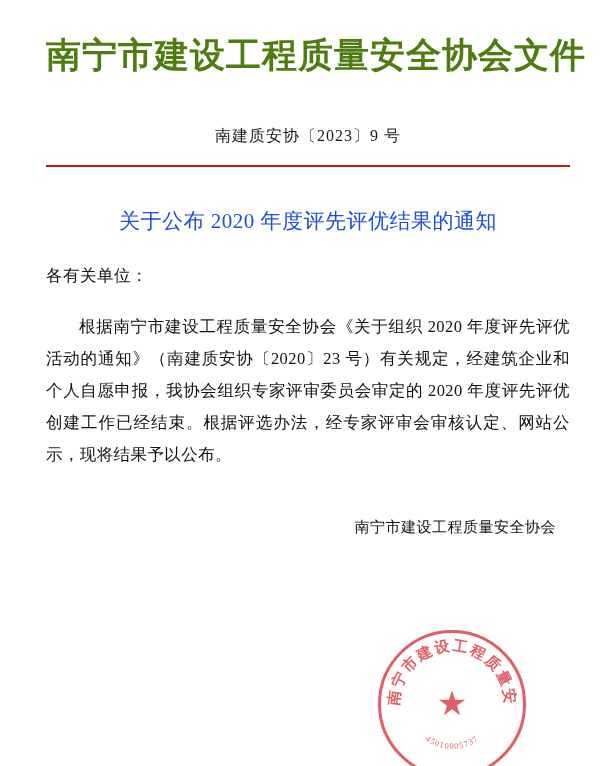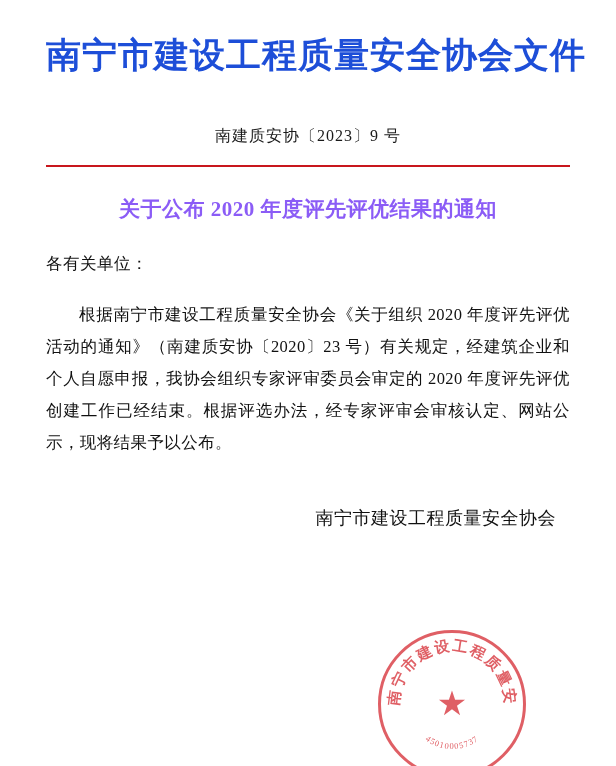--- a/index.html
+++ b/index.html
@@ -17,21 +17,21 @@
   .page {
     position: relative;
     width: 616px;
     height: 766px;
     box-sizing: border-box;
     padding: 0 46px;
   }
   .doc-title {
     margin-top: 34px;
     text-align: center;
-    color: #1d4ed8;
+    color: #4d7c0f;
     font-size: 35px;
     font-weight: bold;
     letter-spacing: 1px;
     line-height: 1.25;
     font-family: "Liberation Serif", "DejaVu Serif", serif;
     white-space: nowrap;
   }
   .doc-number {
     margin-top: 48px;
     text-align: center;
@@ -39,26 +39,26 @@
     letter-spacing: 1px;
     color: #1a1a1a;
   }
   .red-rule {
     margin-top: 18px;
     height: 2px;
     background: #c8161d;
     width: 100%;
   }
   .subject {
-    margin-top: 28px;
+    margin-top: 40px;
     text-align: center;
     font-size: 21px;
-    font-weight: bold;
+    font-weight: normal;
     letter-spacing: 0.5px;
-    color: #8b5cf6;
+    color: #1d4ed8;
   }
   .salutation {
     margin-top: 30px;
     font-size: 16.5px;
     letter-spacing: 0.5px;
   }
   .body-para {
     margin-top: 24px;
     font-size: 16.5px;
     line-height: 1.95;
@@ -76,21 +76,21 @@
     text-indent: 2em;
     letter-spacing: 0.4px;
   }
   .attachment .cont {
     display: block;
     text-indent: 4.4em;
   }
   .signature {
     margin-top: 40px;
     text-align: right;
-    font-size: 18px;
+    font-size: 15px;
     line-height: 2;
     letter-spacing: 0.5px;
     padding-right: 14px;
   }
   .sig-line {
     display: block;
   }
   .seal {
     position: absolute;
     left: 378px;

